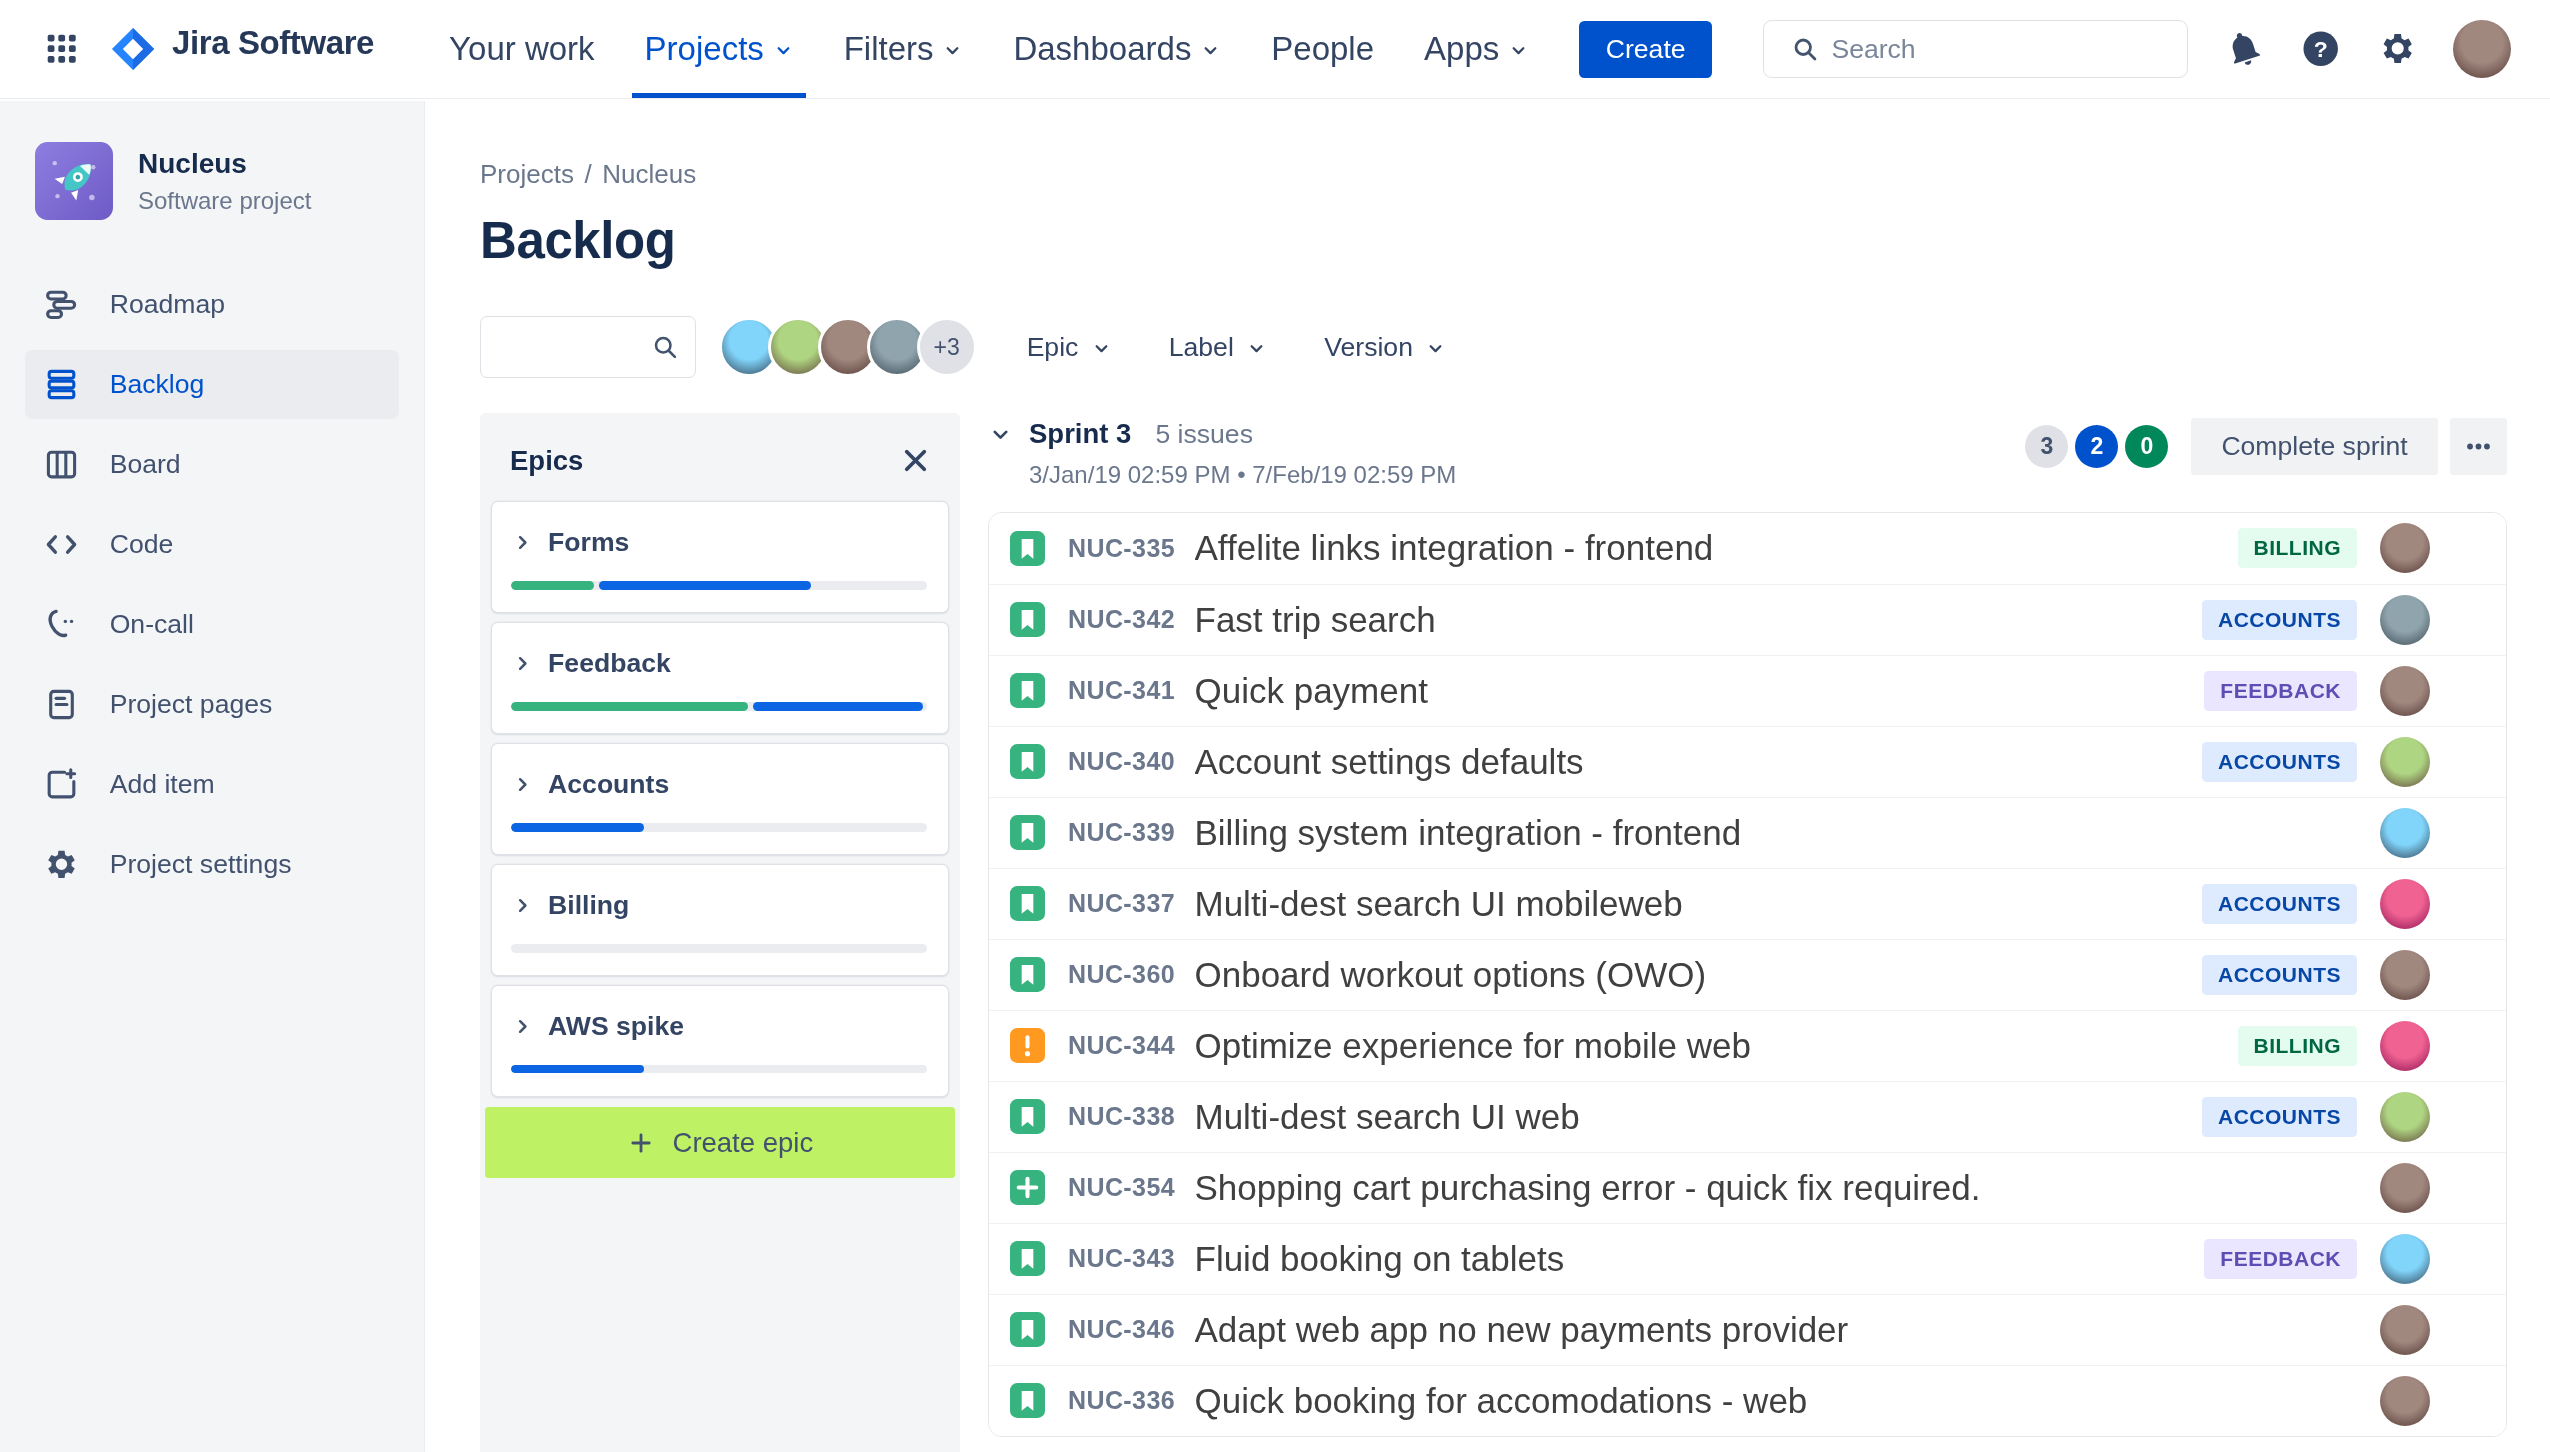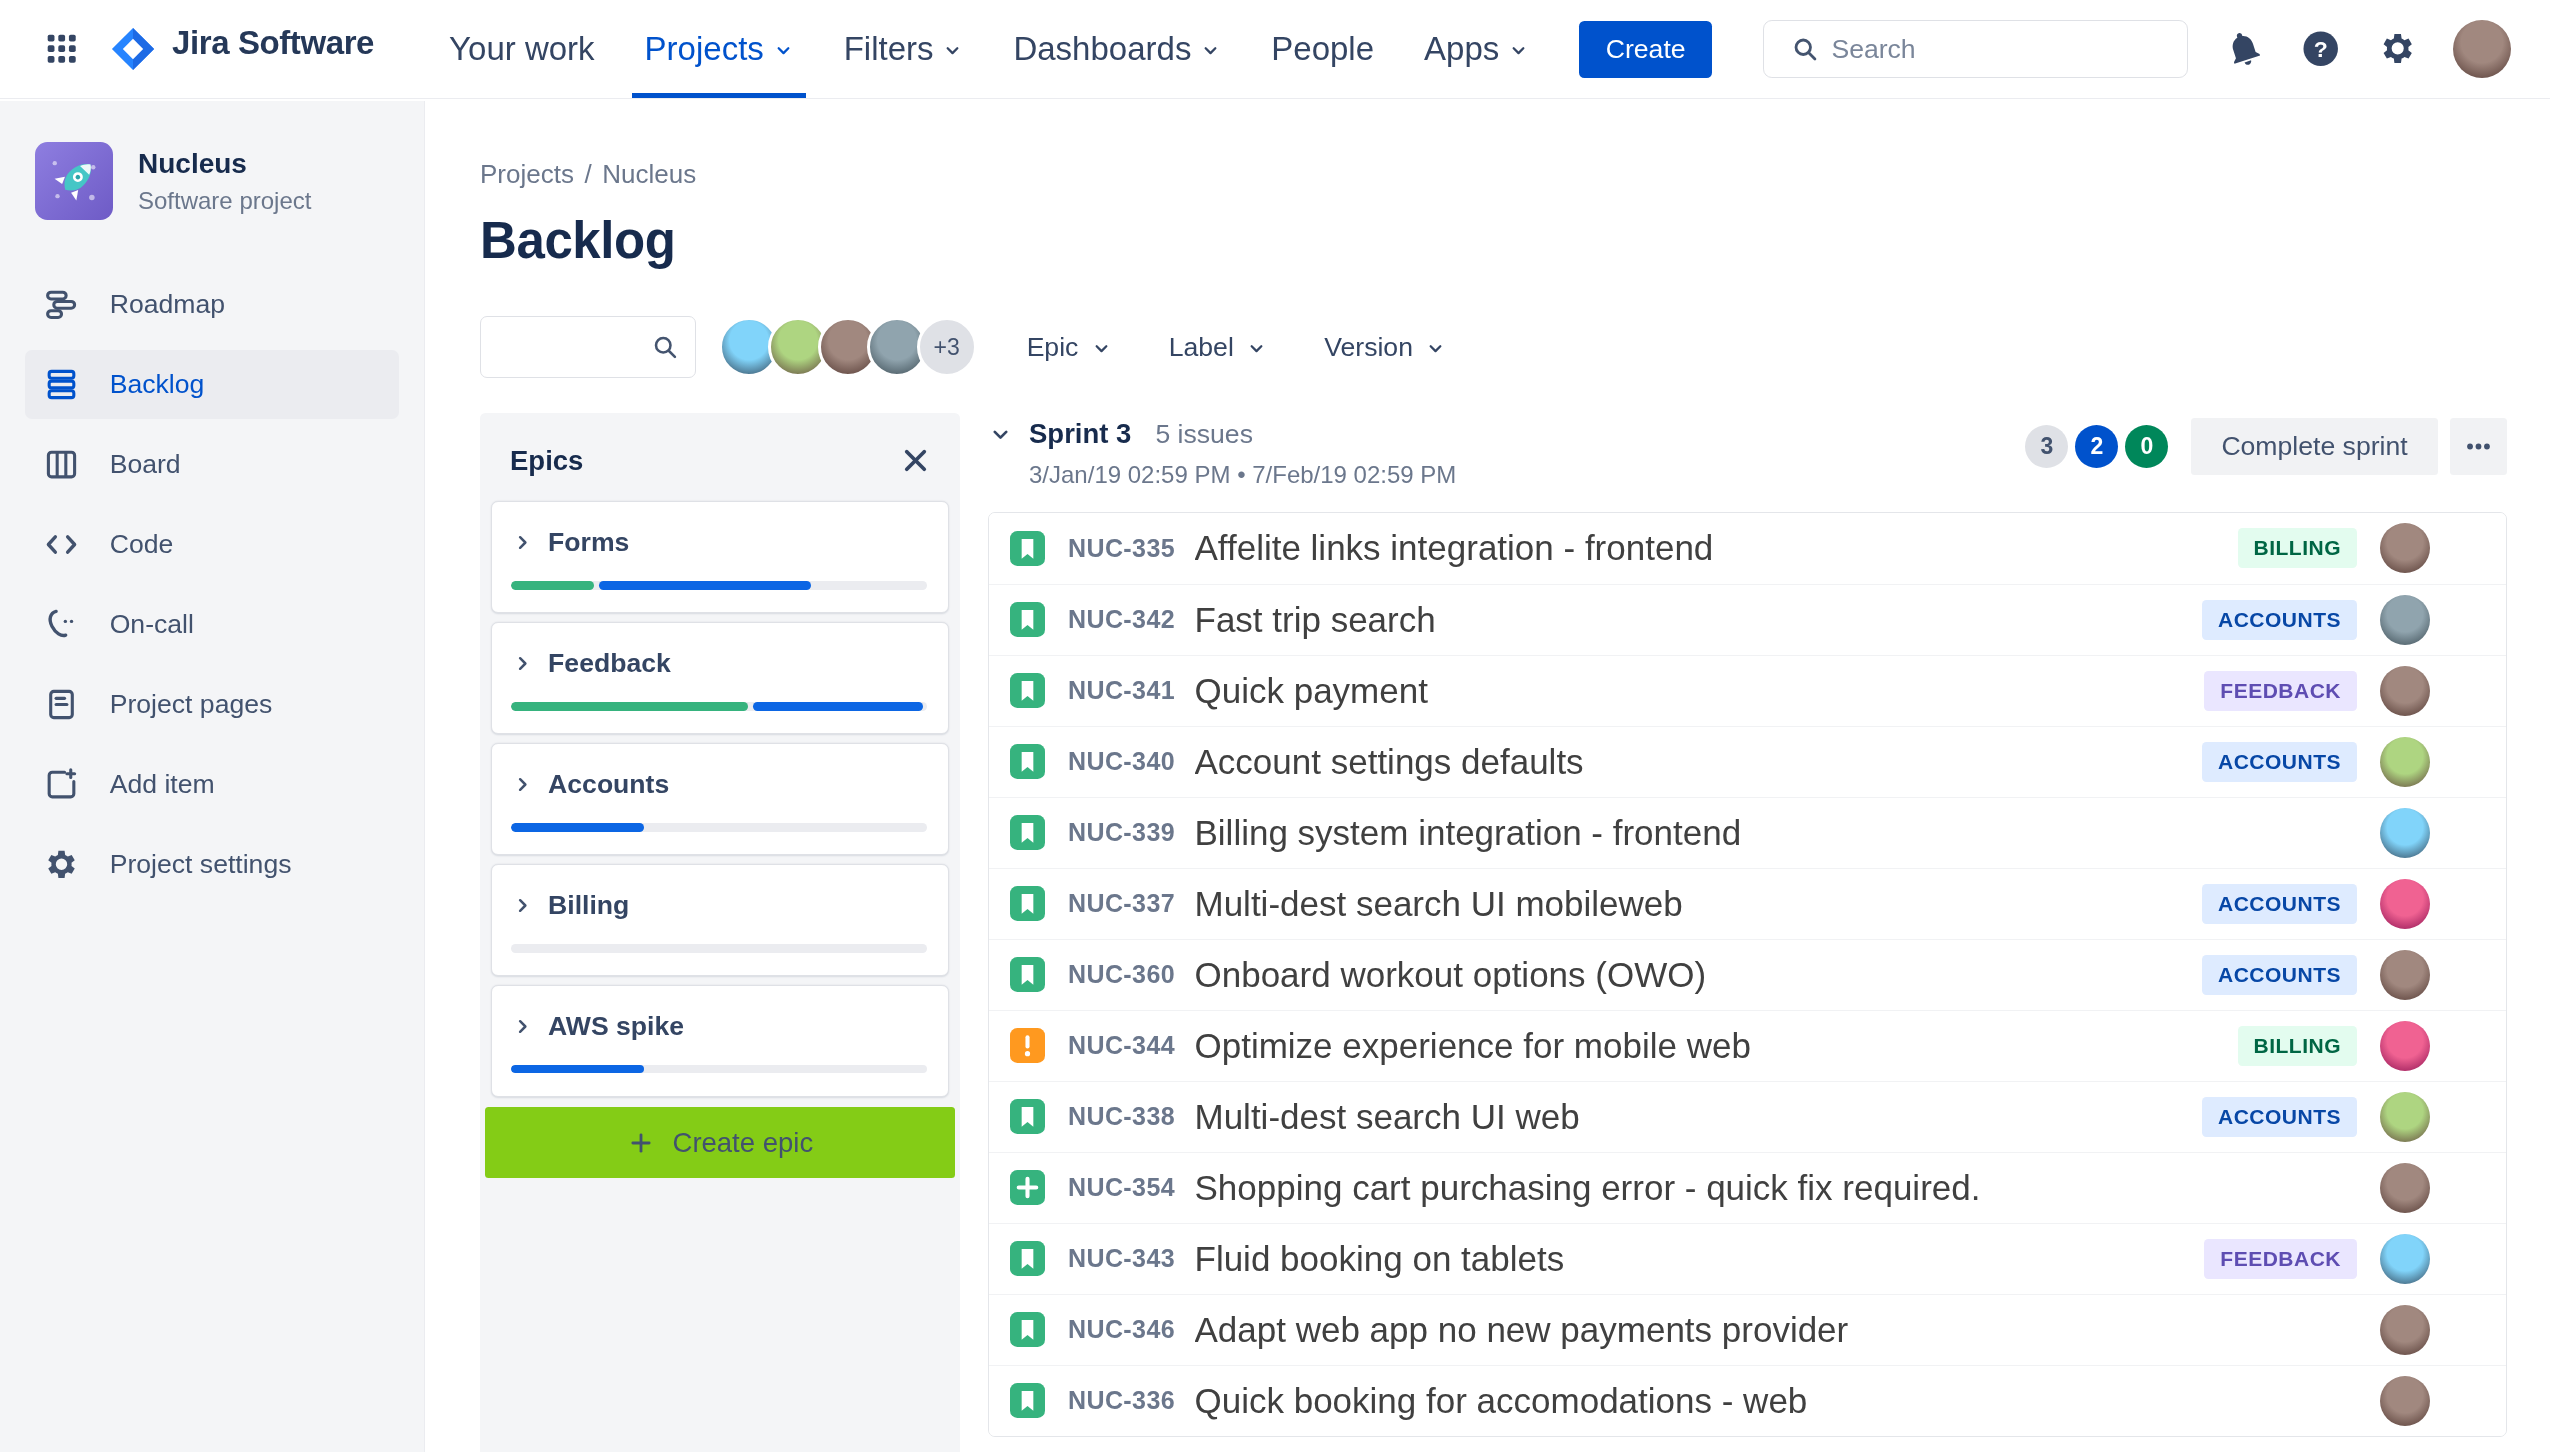--- a/index.html
+++ b/index.html
@@ -79,41 +79,41 @@
   .epics-title { font-size:27.5px; font-weight:600; color:#172B4D; }
   .epics-close { border:none; background:none; width:35px; height:35px; color:#344563; cursor:pointer; }
   .epic-cards { display:flex; flex-direction:column; gap:8.9px; padding:0 10.6px; }
   .epic-card { background:#fff; border:0.9px solid #DFE1E6; border-radius:7px; box-shadow:0 0.9px 1.8px rgba(9,30,66,.12);
     height:112px; padding:25px 21px 0 19.5px; cursor:pointer; }
   .epic-name-row { display:flex; align-items:center; gap:14px; }
   .epic-name-row .icn { width:23px; height:23px; color:#42526E; flex:none; }
   .epic-name { font-size:26.6px; font-weight:600; color:#344563; }
   .epic-progress { margin-top:23px; height:8.9px; border-radius:4.4px; background:#EBECF0; display:flex; gap:4.4px; overflow:hidden; }
   .epic-progress .seg { height:100%; border-radius:4.4px; }
-  .create-epic { margin:10.6px 5.3px 0; height:71px; width:calc(100% - 10.6px); background:#84cc16; border:none;
+  .create-epic { margin:10.6px 5.3px 0; height:71px; width:calc(100% - 10.6px); background:#bef264; border:none;
     border-radius:3.5px; display:flex; align-items:center; justify-content:center; gap:17.7px;
     font-size:27.5px; font-weight:500; color:#42526E; cursor:pointer; font-family:inherit; }
   .create-epic .icn { width:28px; height:28px; }
 
   
   .sprint { flex:1; min-width:0; }
   .sprint-header { display:flex; justify-content:space-between; align-items:flex-start; padding-top:5.3px; }
   .sprint-title-row { display:flex; align-items:center; gap:16px; }
   .sprint-title-row .icn { width:25px; height:25px; color:#344563; cursor:pointer; }
   .sprint-name { font-size:27.5px; font-weight:700; color:#172B4D; }
   .sprint-count { font-size:26.6px; color:#6B778C; margin-left:8px; }
   .sprint-dates { margin-top:10.6px; margin-left:41px; font-size:24px; color:#6B778C; }
   .sprint-controls { display:flex; align-items:center; gap:12.4px; }
   .badge { width:43px; height:43px; border-radius:50%; font-size:23px; font-weight:600;
     display:flex; align-items:center; justify-content:center; }
   .complete-btn { height:57px; padding:0 30px; margin-left:10.6px; background:#F1F2F4; border:none; border-radius:3.5px;
     font-size:26.6px; font-weight:500; color:#42526E; cursor:pointer; font-family:inherit; }
   .more-btn { width:57px; height:57px; background:#F1F2F4; border:none; border-radius:3.5px; color:#42526E;
     cursor:pointer; padding:14px; }
-  .issue-list { margin-top:23px; border:1.8px solid #E4E6EA; border-radius:7px; background:#fff; overflow:hidden; }
+  .issue-list { margin-top:23px; border:1.8px solid #E4E6EA; border-radius:14px; background:#fff; overflow:hidden; }
   .issue-row { height:71px; display:flex; align-items:center; padding:0 21px; gap:0; cursor:pointer; background:#fff; }
   .issue-row + .issue-row { border-top:1.8px solid #F1F2F4; }
   .issue-type { width:35px; height:35px; border-radius:7px; flex:none; display:flex; align-items:center; justify-content:center; }
   .issue-type svg { width:35px; height:35px; }
   .issue-key { margin-left:23px; font-size:25px; font-weight:700; color:#6B778C; letter-spacing:0.4px; flex:none; }
   .issue-summary { margin-left:19.5px; font-size:35px; color:#404040; white-space:nowrap; overflow:hidden; text-overflow:ellipsis; }
   .issue-right { margin-left:auto; display:flex; align-items:center; gap:23px; padding-right:55px; }
   .issue-label { font-size:21px; font-weight:700; letter-spacing:0.5px; padding:8px 16px; border-radius:4.4px; }
   .issue-avatar { width:50px; height:50px; cursor:pointer; }
 

